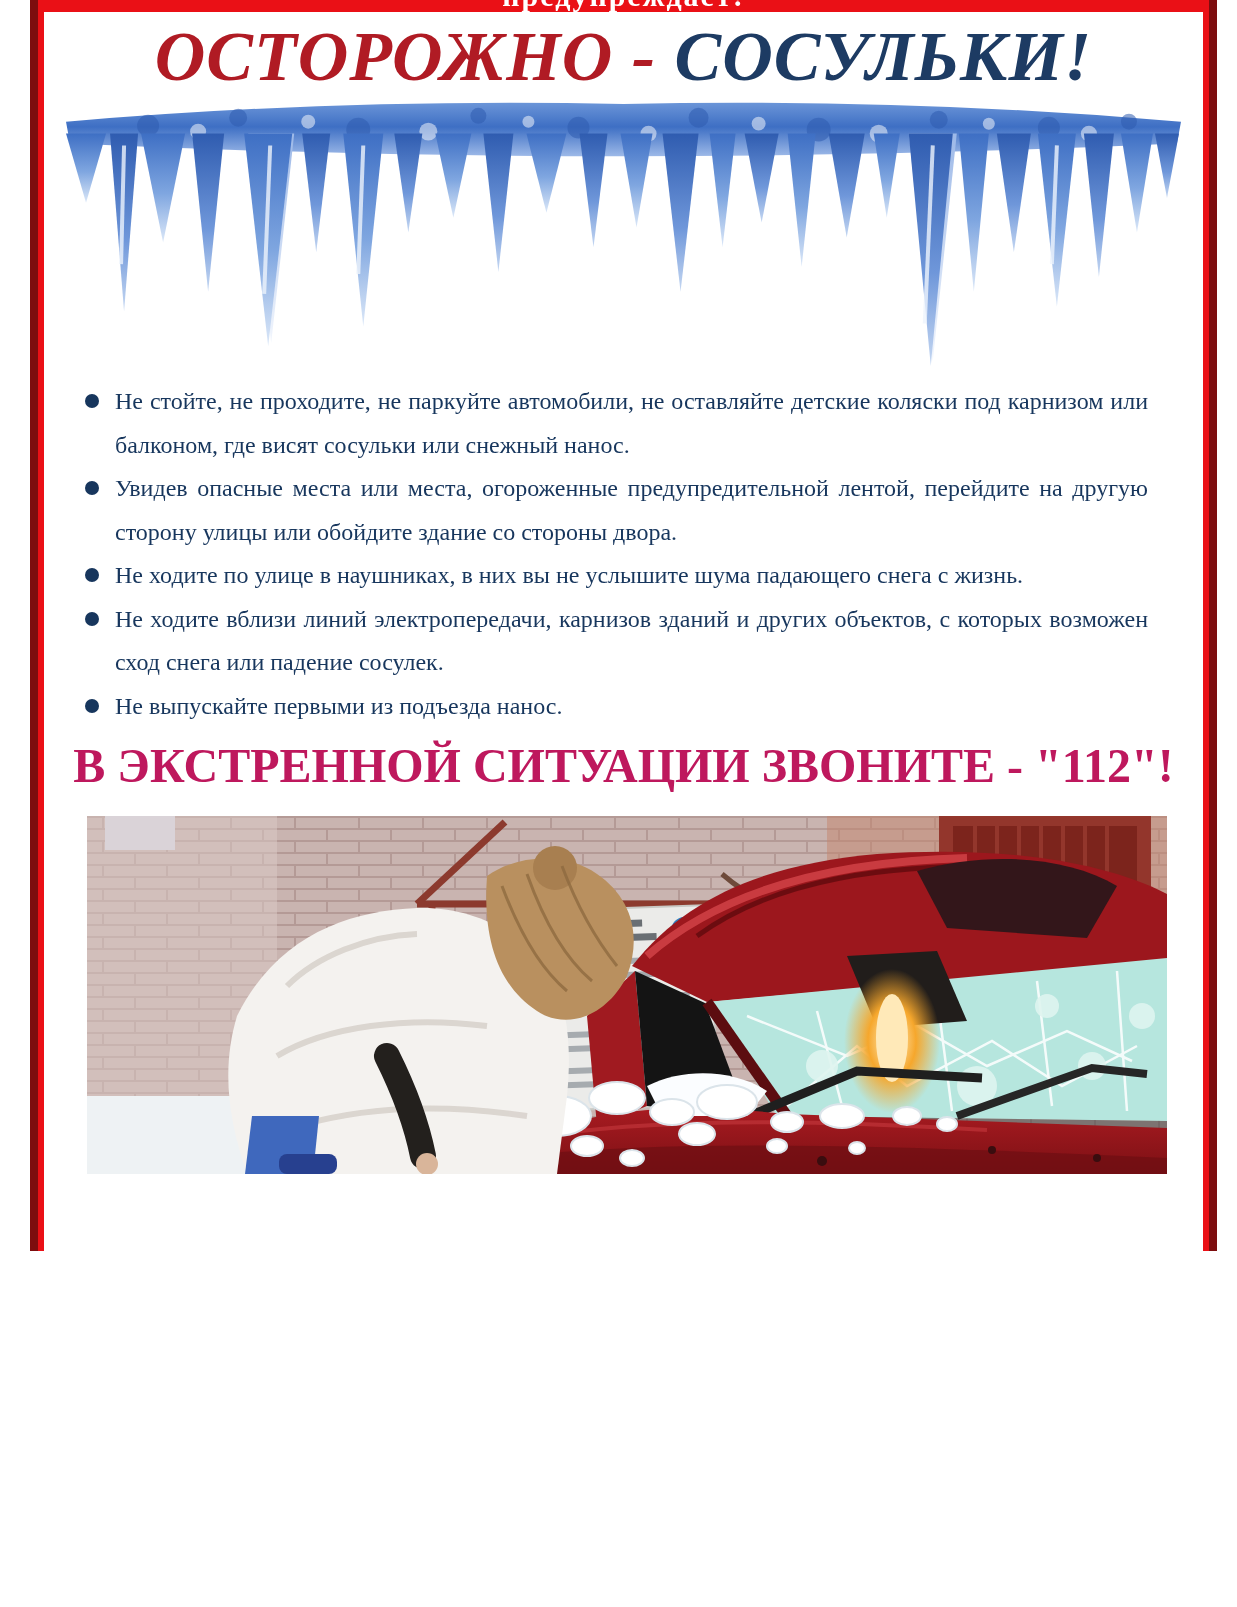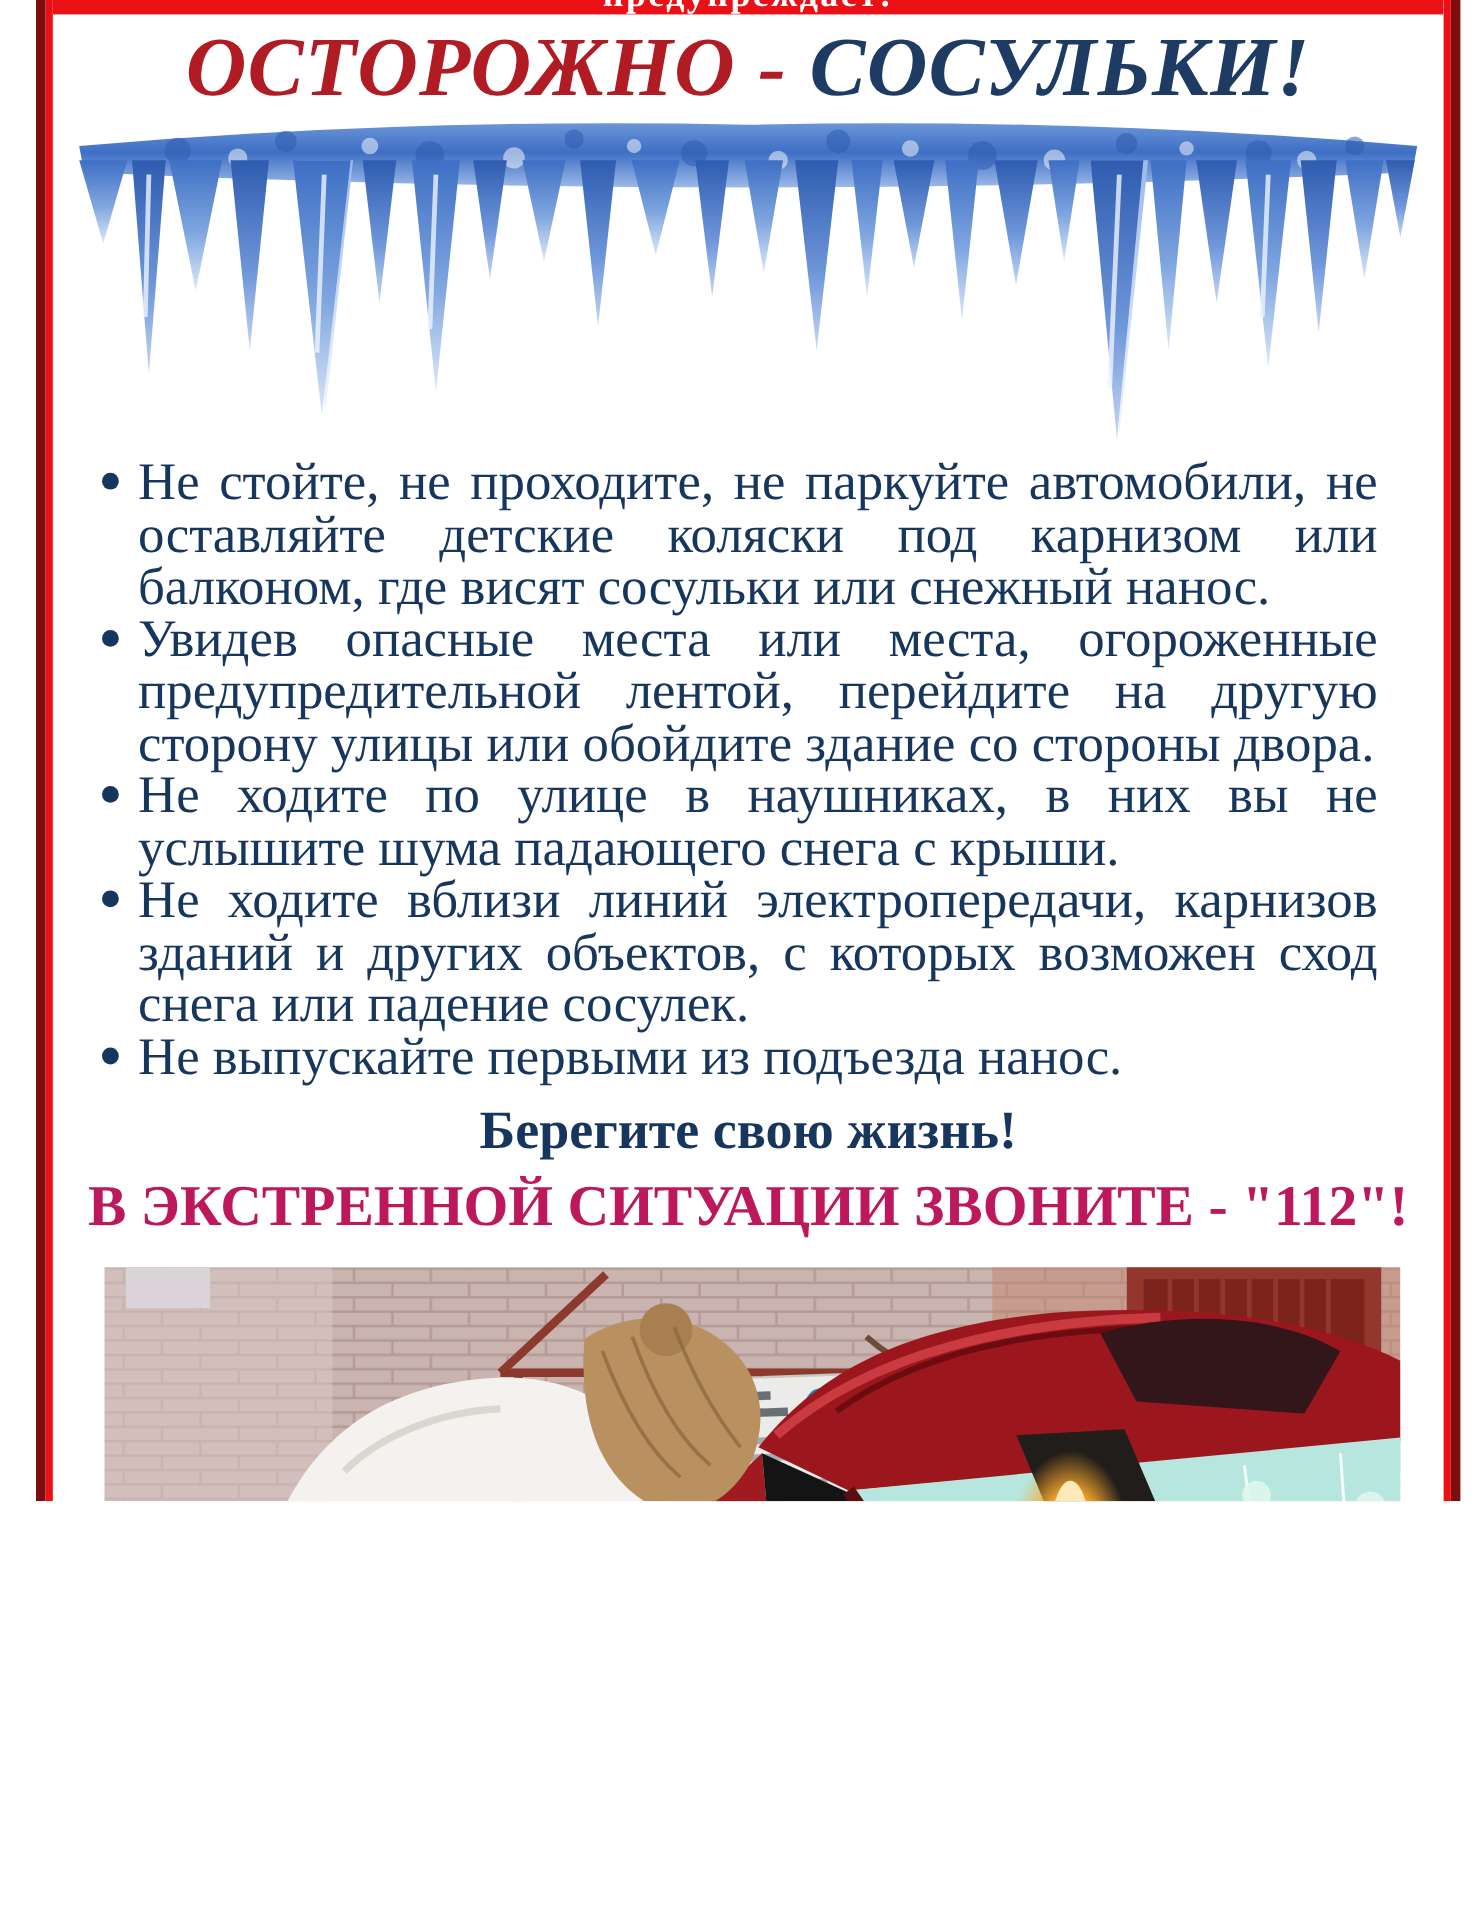--- a/index.html
+++ b/index.html
@@ -11,21 +11,21 @@
   .top-banner{height:14px;background:#ea1016;overflow:hidden;text-align:center;}
   .top-banner span{display:inline-block;transform:translateY(-19px);color:#ffffff;
         font-weight:bold;font-size:30px;letter-spacing:2px;white-space:nowrap;}
   .title{margin-top:6px;height:78px;line-height:78px;text-align:center;
          font-style:italic;font-weight:bold;font-size:70px;letter-spacing:1px;white-space:nowrap;}
   .title .t-red{color:#b01b24;}
   .title .t-blue{color:#1d3b63;}
   .icicles-wrap{margin:0 14px;height:272px;}
   .icicles-wrap svg{display:block;width:100%;height:272px;}
   ul.rules{margin:12px 55px 0 41px;padding:0;list-style:none;color:#17365d;
-           font-size:44px;line-height:43.5px;}
+           font-size:24px;line-height:43.5px;}
   ul.rules li{position:relative;text-align:justify;padding-left:30px;}
   ul.rules .marker{position:absolute;left:0;top:14px;width:14px;height:14px;border-radius:50%;
            background:#17365d;}
   .slogan{margin-top:14px;text-align:center;color:#17365d;font-weight:bold;font-size:45px;line-height:52px;}
   .emergency{margin-top:10px;text-align:center;color:#be185d;font-weight:bold;font-size:48px;line-height:56px;white-space:nowrap;}
   .photo-wrap{margin:22px 0 0 43px;width:1080px;height:358px;}
   .photo-wrap svg{display:block;width:1080px;height:358px;}
 </style>
 </head>
 <body>
@@ -125,26 +125,25 @@
               <path d="M305,50 L300,180"></path>
             <path d="M66,50 L63,170"></path>
               <path d="M998,50 L993,170"></path>
           </g>
         </svg>
       </div>
 
       <ul class="rules">
         <li><span class="marker"></span><span>Не стойте, не проходите, не паркуйте автомобили, не оставляйте детские коляски под карнизом или балконом, где висят сосульки или снежный нанос.</span></li>
         <li><span class="marker"></span><span>Увидев опасные места или места, огороженные предупредительной лентой, перейдите на другую сторону улицы или обойдите здание со стороны двора.</span></li>
-        <li><span class="marker"></span><span>Не ходите по улице в наушниках, в них вы не услышите шума падающего снега с крыши.</span></li>
+        <li><span class="marker"></span><span>Не ходите по улице в наушниках, в них вы не услышите шума падающего снега с жизнь.</span></li>
         <li><span class="marker"></span><span>Не ходите вблизи линий электропередачи, карнизов зданий и других объектов, с которых возможен сход снега или падение сосулек.</span></li>
         <li><span class="marker"></span><span>Не выпускайте первыми из подъезда нанос.</span></li>
       </ul>
 
-      <div class="slogan">Берегите свою жизнь!</div>
       <div class="emergency">В ЭКСТРЕННОЙ СИТУАЦИИ ЗВОНИТЕ - "112"!</div>
 
       <div class="photo-wrap">
         <svg viewBox="0 0 1080 358" preserveAspectRatio="none">
           <defs>
             <pattern id="bricks" width="64" height="24" patternUnits="userSpaceOnUse">
               <rect width="64" height="24" fill="#c9b4b0"></rect>
               <path d="M0,1 H64 M0,13 H64 M16,1 V13 M48,13 V24" stroke="#b49a96" stroke-width="2" fill="none"></path>
             </pattern>
             <linearGradient id="hoodg" x1="0" y1="0" x2="0" y2="1">

